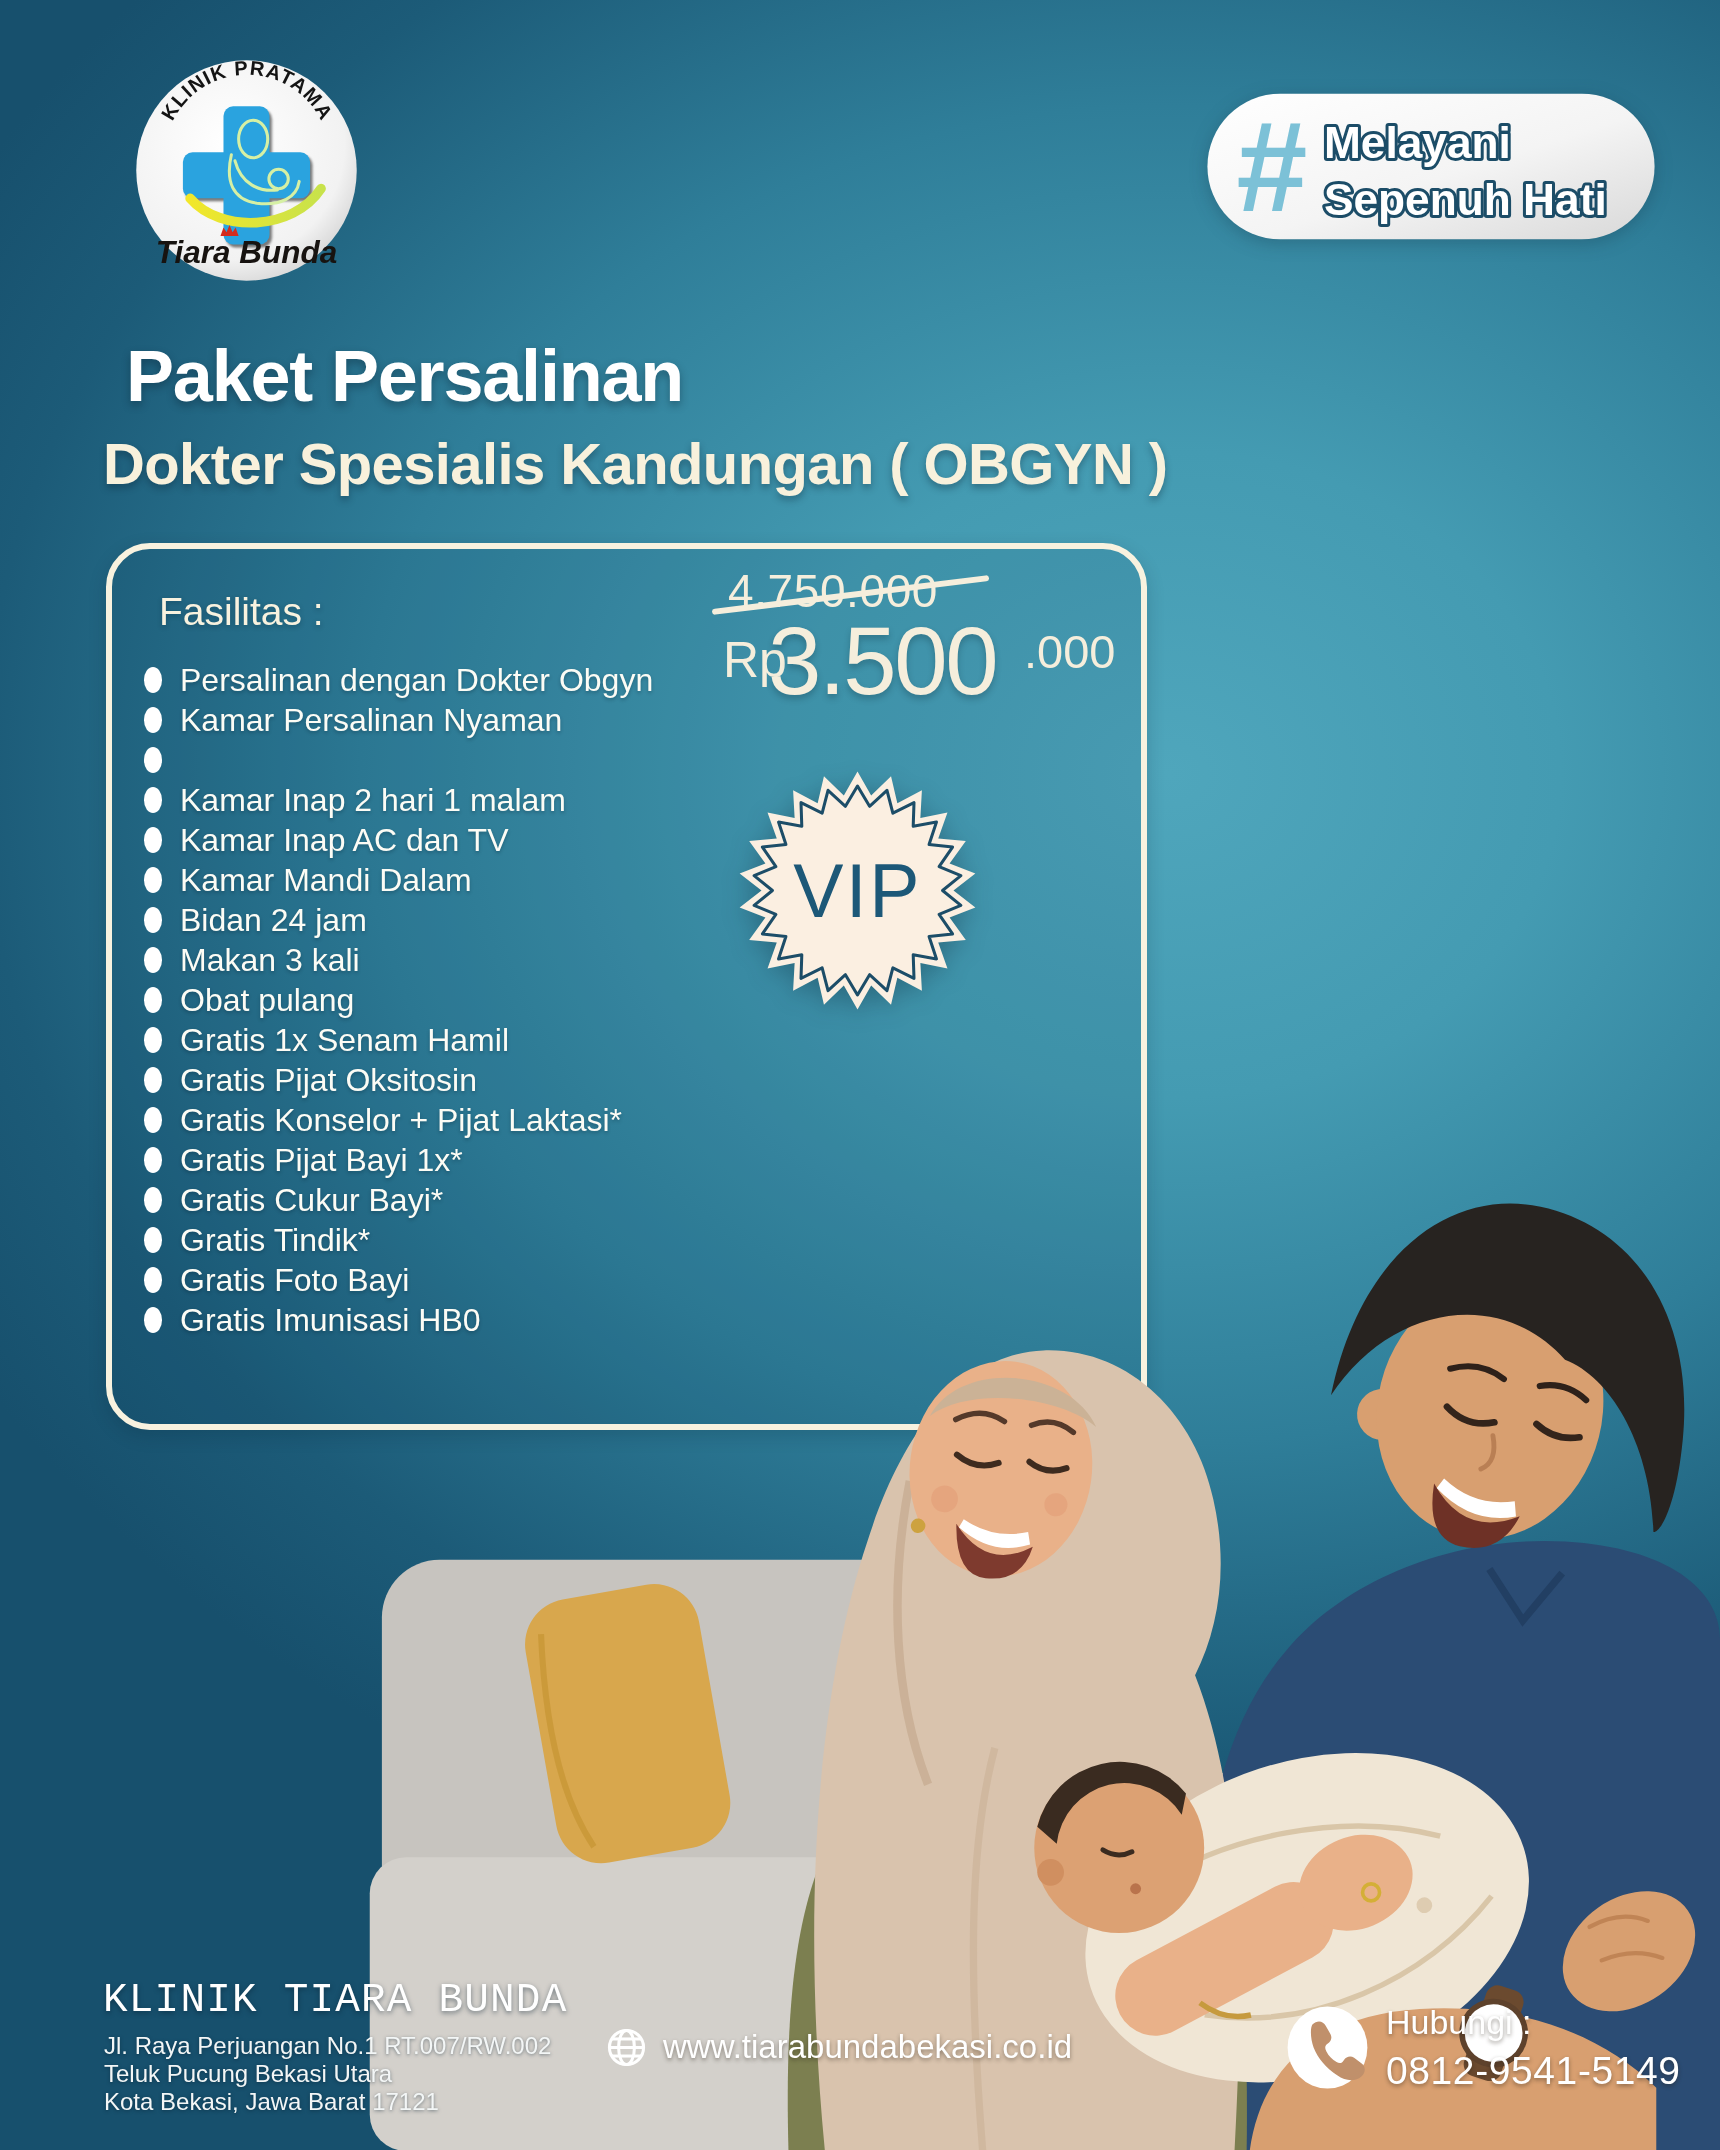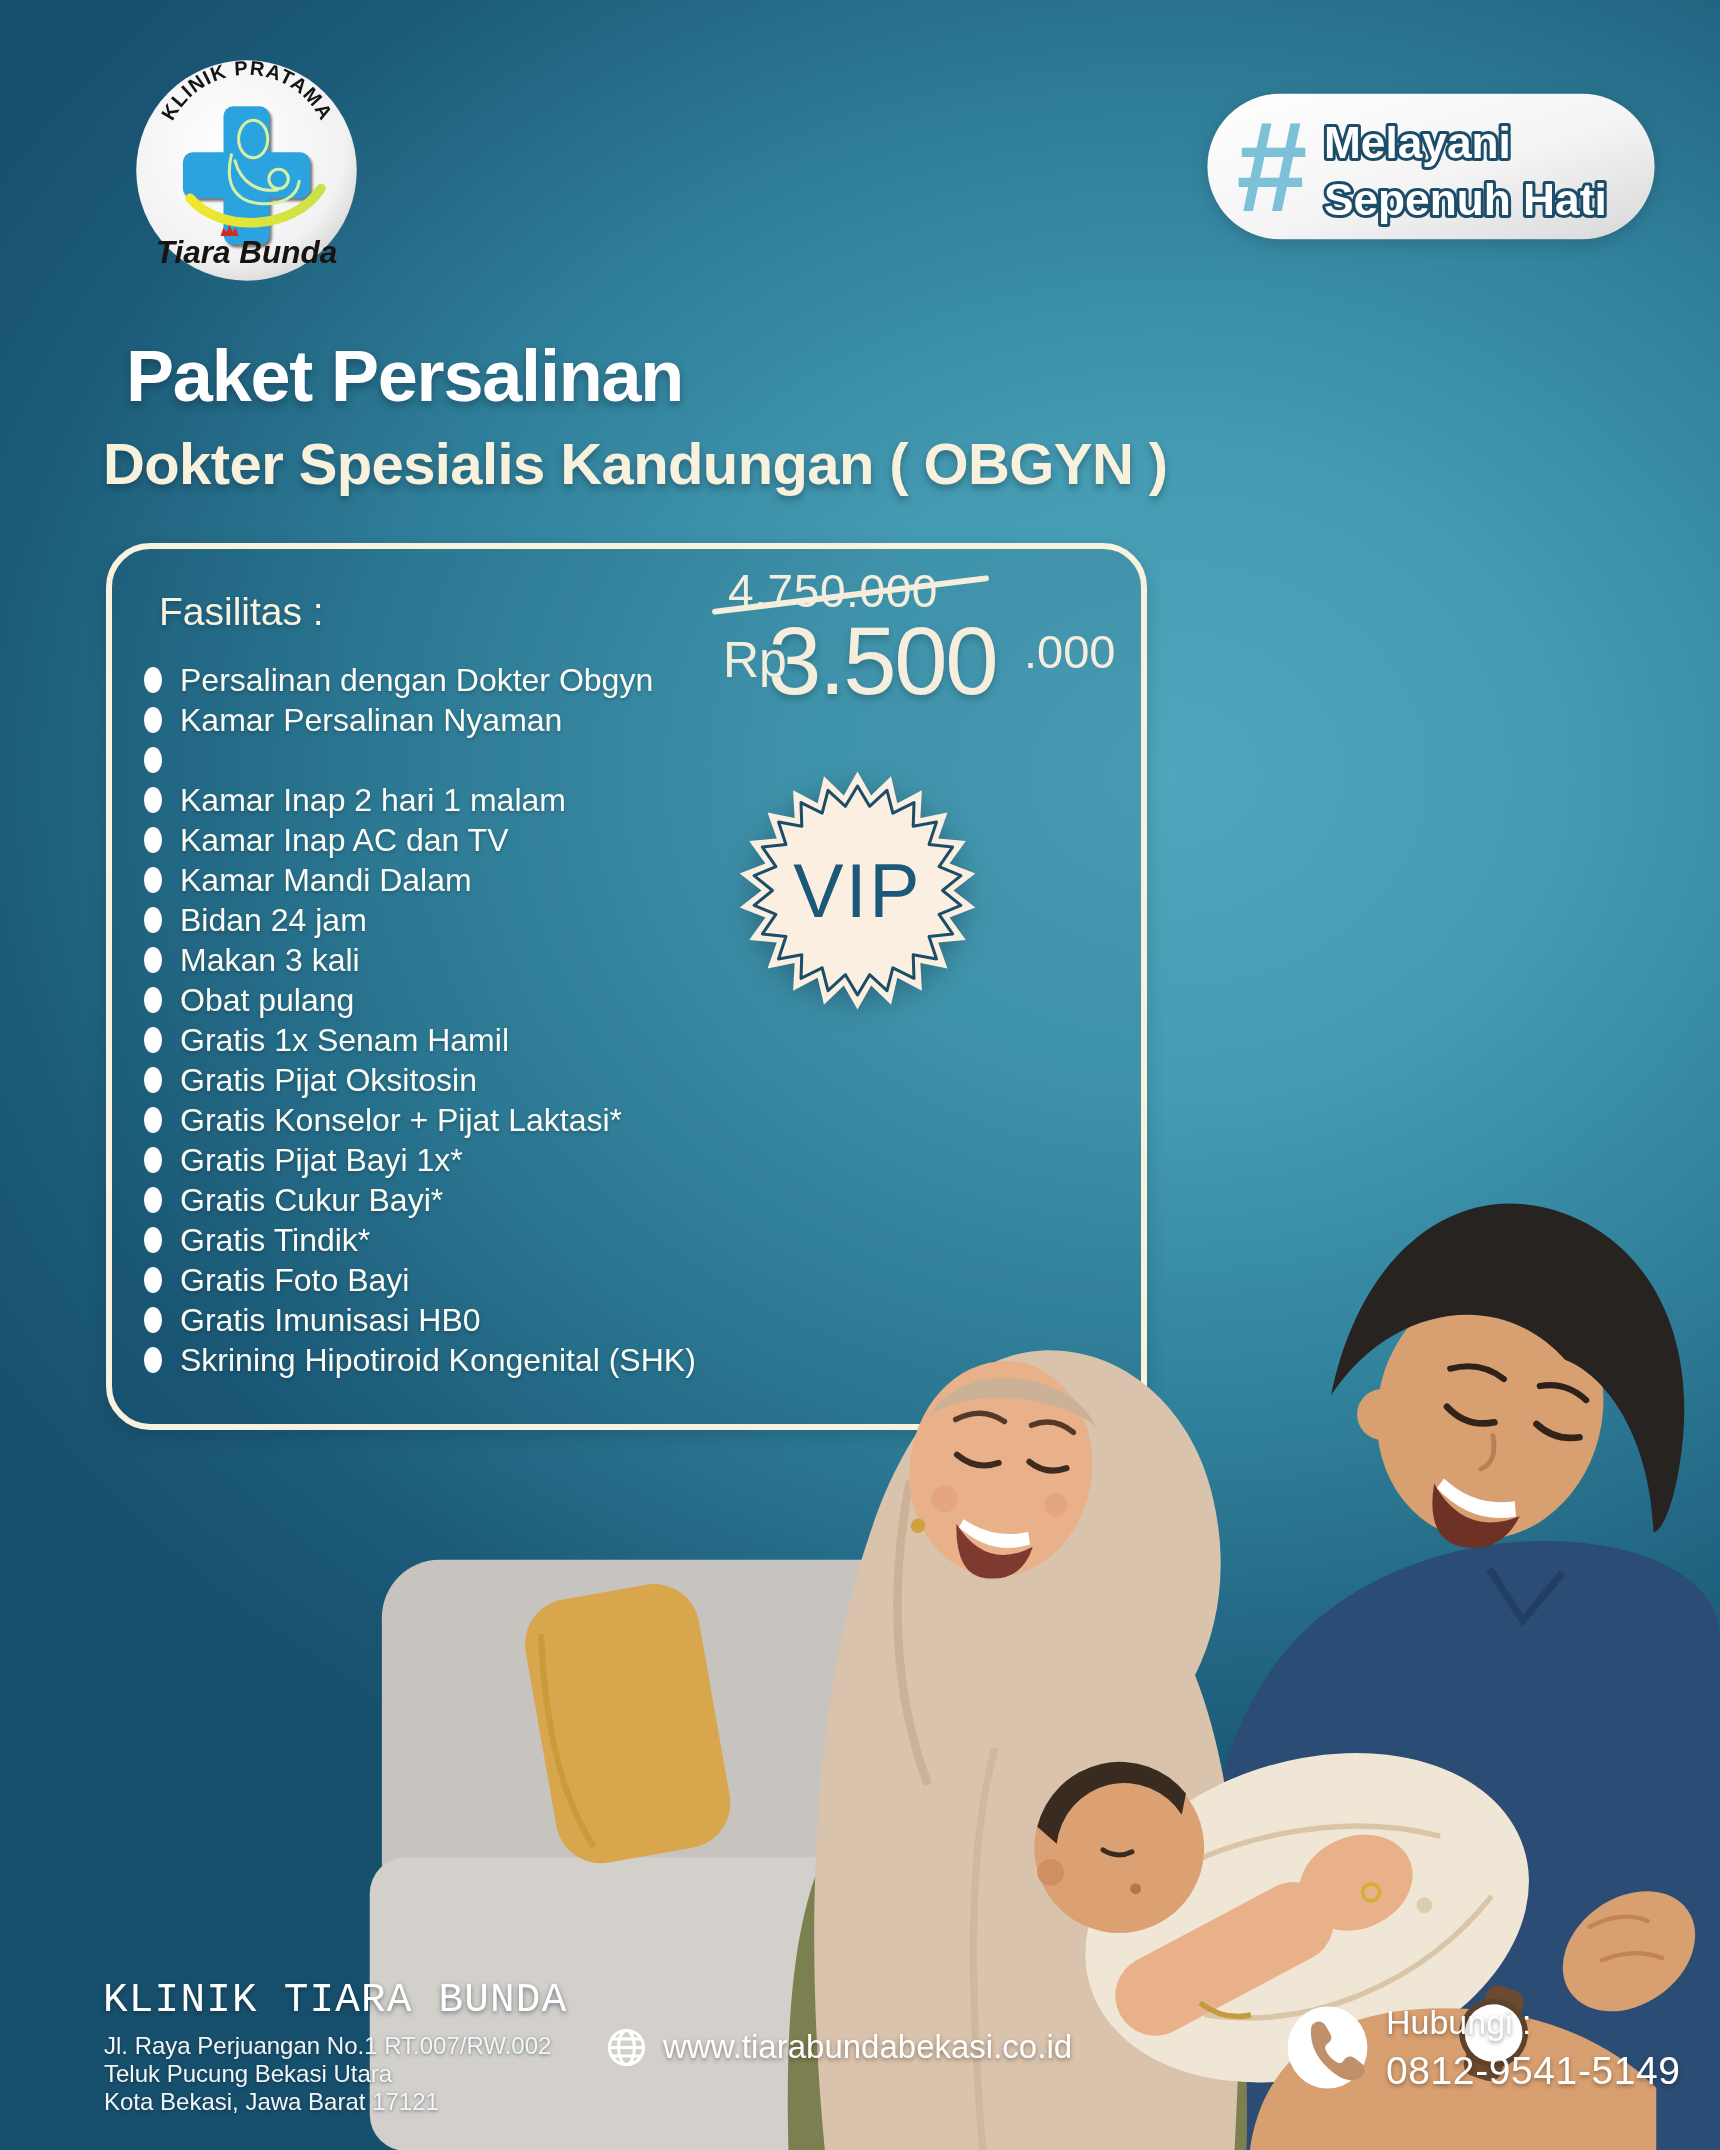--- a/index.html
+++ b/index.html
@@ -177,24 +177,20 @@
       <span class="fac-text">Gratis Tindik*</span>
     </li>
       <li class="fac-item">
       <span class="fac-bullet"></span>
       <span class="fac-text">Gratis Foto Bayi</span>
     </li>
       <li class="fac-item">
       <span class="fac-bullet"></span>
       <span class="fac-text">Gratis Imunisasi HB0</span>
     </li>
-      <li class="fac-item">
-      <span class="fac-bullet"></span>
-      <span class="fac-text">Skrining Hipotiroid Kongenital (SHK)</span>
-    </li>
     </ul>
 
   <div class="price-old-wrap">
     <span class="price-old">4.750.000</span>
     <span class="strike"></span>
   </div>
   <div class="price-rp">Rp</div>
   <div class="price-main">3.500</div>
   <div class="price-sup">.000</div>
 

